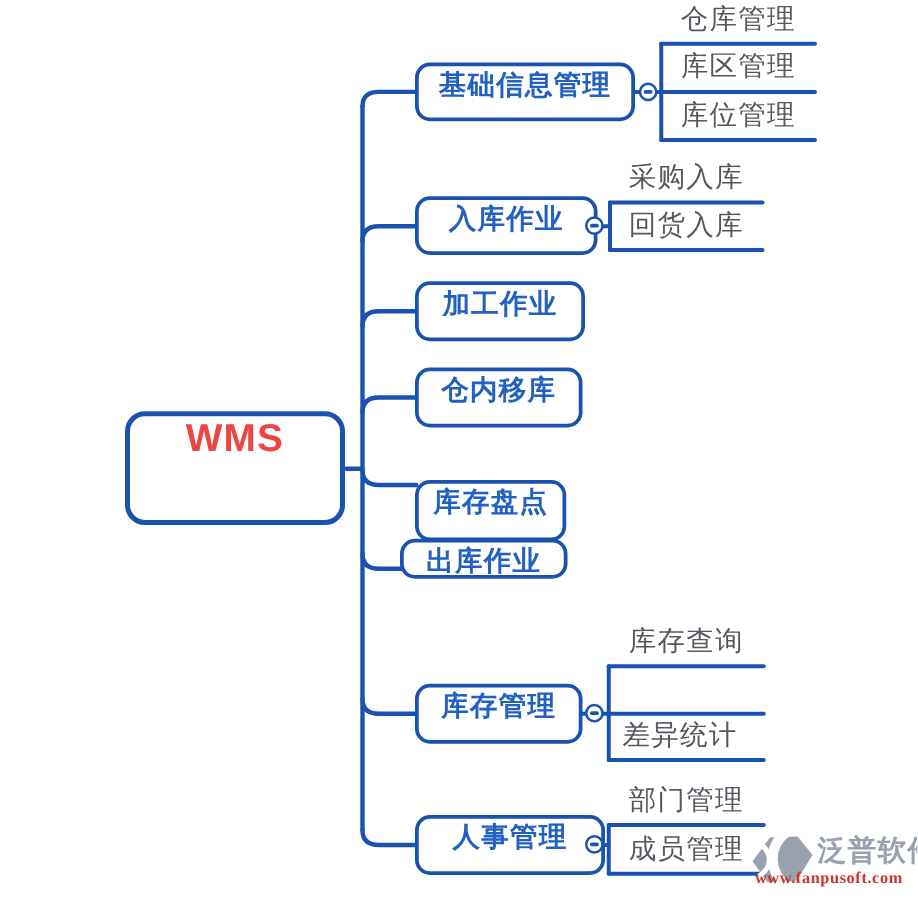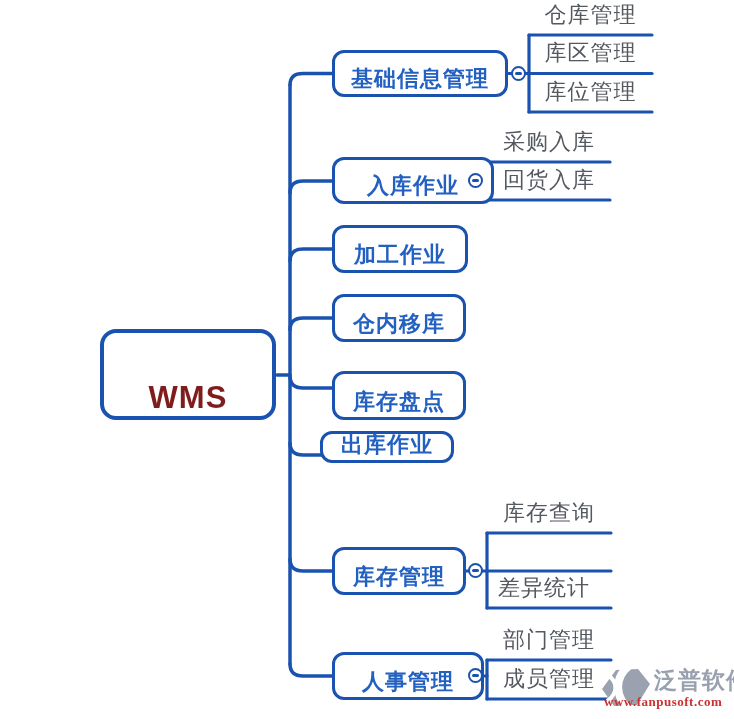--- a/index.html
+++ b/index.html
@@ -6,37 +6,37 @@
   .stage{
     position:relative;
     width:734px;height:719px;
     background:#ffffff;
     overflow:hidden;
     font-family:"Liberation Sans","DejaVu Sans",sans-serif;
   }
   .wires{position:absolute;left:0;top:0;z-index:1;}
   .node{
     position:absolute;z-index:2;
-    display:flex;align-items:flex-end;justify-content:center;
+    display:flex;align-items:flex-start;justify-content:center;
     background:#ffffff;
     border:3.5px solid #1a53af;
     border-radius:12px;
     color:#2260c2;
     font-weight:bold;
     font-size:22px;
     box-sizing:border-box;
     letter-spacing:1px;
     cursor:default;
   }
   .node.root{
     border-width:4.5px;
     border-radius:16px;
     font-size:31px;
     letter-spacing:1px;
-    color:#7f1d1d;
+    color:#ef4444;
   }
   .leaf{
     position:absolute;z-index:2;
     display:flex;align-items:flex-end;justify-content:center;
     height:30px;
     padding-bottom:5px;
     box-sizing:border-box;
     color:#54585f;
     font-size:22px;
     letter-spacing:1px;
@@ -112,30 +112,30 @@
     </g>
   </svg>
 
   <div class="node root" style="left:100px;top:329px;width:176px;height:91px">
     <span>WMS</span>
   </div>
 
   <div class="node" style="left:332px;top:50px;width:176px;height:47px">
     <span>基础信息管理</span>
   </div>
-  <div class="node" style="left:332px;top:157px;width:162px;height:47px">
+  <div class="node" style="left:332px;top:157px;width:146px;height:47px">
     <span>入库作业</span>
   </div>
   <div class="node" style="left:332px;top:225px;width:136px;height:48px">
     <span>加工作业</span>
   </div>
   <div class="node" style="left:332px;top:294px;width:134px;height:48px">
     <span>仓内移库</span>
   </div>
-  <div class="node" style="left:332px;top:371px;width:134px;height:49px">
+  <div class="node" style="left:332px;top:384px;width:121px;height:49px">
     <span>库存盘点</span>
   </div>
   <div class="node" style="left:320px;top:431px;width:134px;height:32px">
     <span>出库作业</span>
   </div>
   <div class="node" style="left:332px;top:547px;width:134px;height:48px">
     <span>库存管理</span>
   </div>
   <div class="node" style="left:332px;top:652px;width:152px;height:48px">
     <span>人事管理</span>

